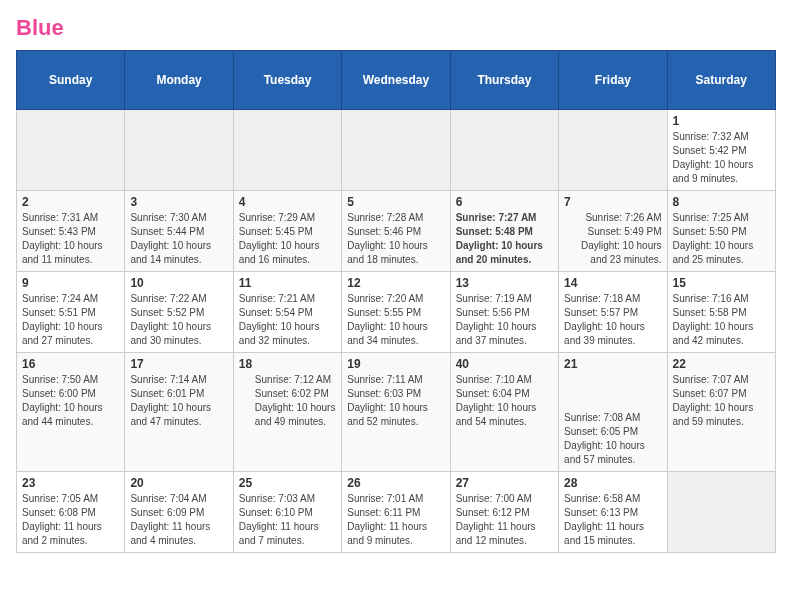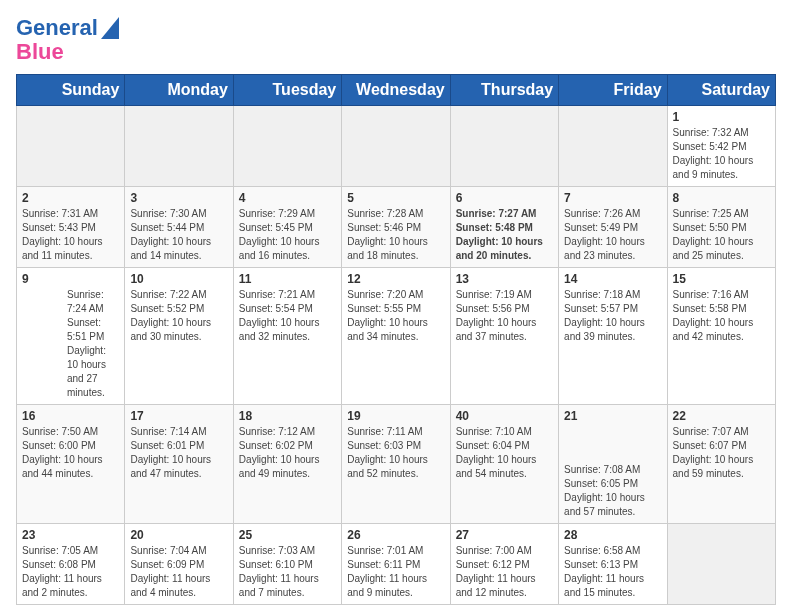--- a/index.html
+++ b/index.html
@@ -43,23 +43,23 @@
       font-weight: normal;
     }
     table {
       width: 100%;
       border-collapse: collapse;
       font-size: 11px;
     }
     thead tr th {
       background-color: #2563b0;
       color: #fff;
-      text-align: right;
-      padding: 6px 5px;
-      font-size: 16px;
+      text-align: center;
+      padding: 22px 5px;
+      font-size: 12px;
       font-weight: bold;
       border: 1px solid #1a4a8a;
     }
     tbody tr td {
       border: 1px solid #ccc;
       vertical-align: top;
       padding: 4px 5px;
       height: 80px;
       width: 107px;
       color: #333;
@@ -82,26 +82,20 @@
     .empty-cell {
       background: #f0f0f0 !important;
     }
   </style>
 </head>
 <body>
 
 <div class="header">
   <div class="logo">
     <div style="display:flex; flex-direction:column; align-items:flex-start;">
-      <div style="display:flex; align-items:center;">
-        <span class="logo-text"><span>General</span></span>
-        <svg width="18" height="22" viewBox="0 0 18 22" style="margin-left:3px;">
-          <polygon points="0,22 18,22 18,0" fill="#2563b0"></polygon>
-        </svg>
-      </div>
       <span class="logo-text" style="color:#ec4899;">Blue</span>
     </div>
   </div>
   <div class="title-block">
     <h1></h1>
     <h2></h2>
   </div>
 </div>
 
 <table>
@@ -157,35 +151,35 @@
 Daylight: 10 hours and 18 minutes.</div>
         </td>
         <td>
           <span class="day-number">6</span>
           <div class="day-info" style="white-space: pre-line; font-weight: bold;">Sunrise: 7:27 AM
 Sunset: 5:48 PM
 Daylight: 10 hours and 20 minutes.</div>
         </td>
         <td>
           <span class="day-number">7</span>
-          <div class="day-info" style="white-space: pre-line;">Sunrise: 7:26 AM
+          <div class="day-info" style="white-space: pre-line; text-align: right;">Sunrise: 7:26 AM
 Sunset: 5:49 PM
 Daylight: 10 hours and 23 minutes.</div>
         </td>
         <td>
           <span class="day-number">8</span>
           <div class="day-info" style="white-space: pre-line;">Sunrise: 7:25 AM
 Sunset: 5:50 PM
 Daylight: 10 hours and 25 minutes.</div>
         </td>
       </tr>
       <tr>
         <td>
           <span class="day-number">9</span>
-          <div class="day-info" style="white-space: pre-line; margin-left: 45px;">Sunrise: 7:24 AM
+          <div class="day-info" style="white-space: pre-line;">Sunrise: 7:24 AM
 Sunset: 5:51 PM
 Daylight: 10 hours and 27 minutes.</div>
         </td>
         <td>
           <span class="day-number">10</span>
           <div class="day-info" style="white-space: pre-line;">Sunrise: 7:22 AM
 Sunset: 5:52 PM
 Daylight: 10 hours and 30 minutes.</div>
         </td>
         <td>
@@ -227,21 +221,21 @@
 Daylight: 10 hours and 44 minutes.</div>
         </td>
         <td>
           <span class="day-number">17</span>
           <div class="day-info" style="white-space: pre-line;">Sunrise: 7:14 AM
 Sunset: 6:01 PM
 Daylight: 10 hours and 47 minutes.</div>
         </td>
         <td>
           <span class="day-number">18</span>
-          <div class="day-info" style="white-space: pre-line;">Sunrise: 7:12 AM
+          <div class="day-info" style="white-space: pre-line; margin-left: 16px;">Sunrise: 7:12 AM
 Sunset: 6:02 PM
 Daylight: 10 hours and 49 minutes.</div>
         </td>
         <td>
           <span class="day-number">19</span>
           <div class="day-info" style="white-space: pre-line;">Sunrise: 7:11 AM
 Sunset: 6:03 PM
 Daylight: 10 hours and 52 minutes.</div>
         </td>
         <td>

